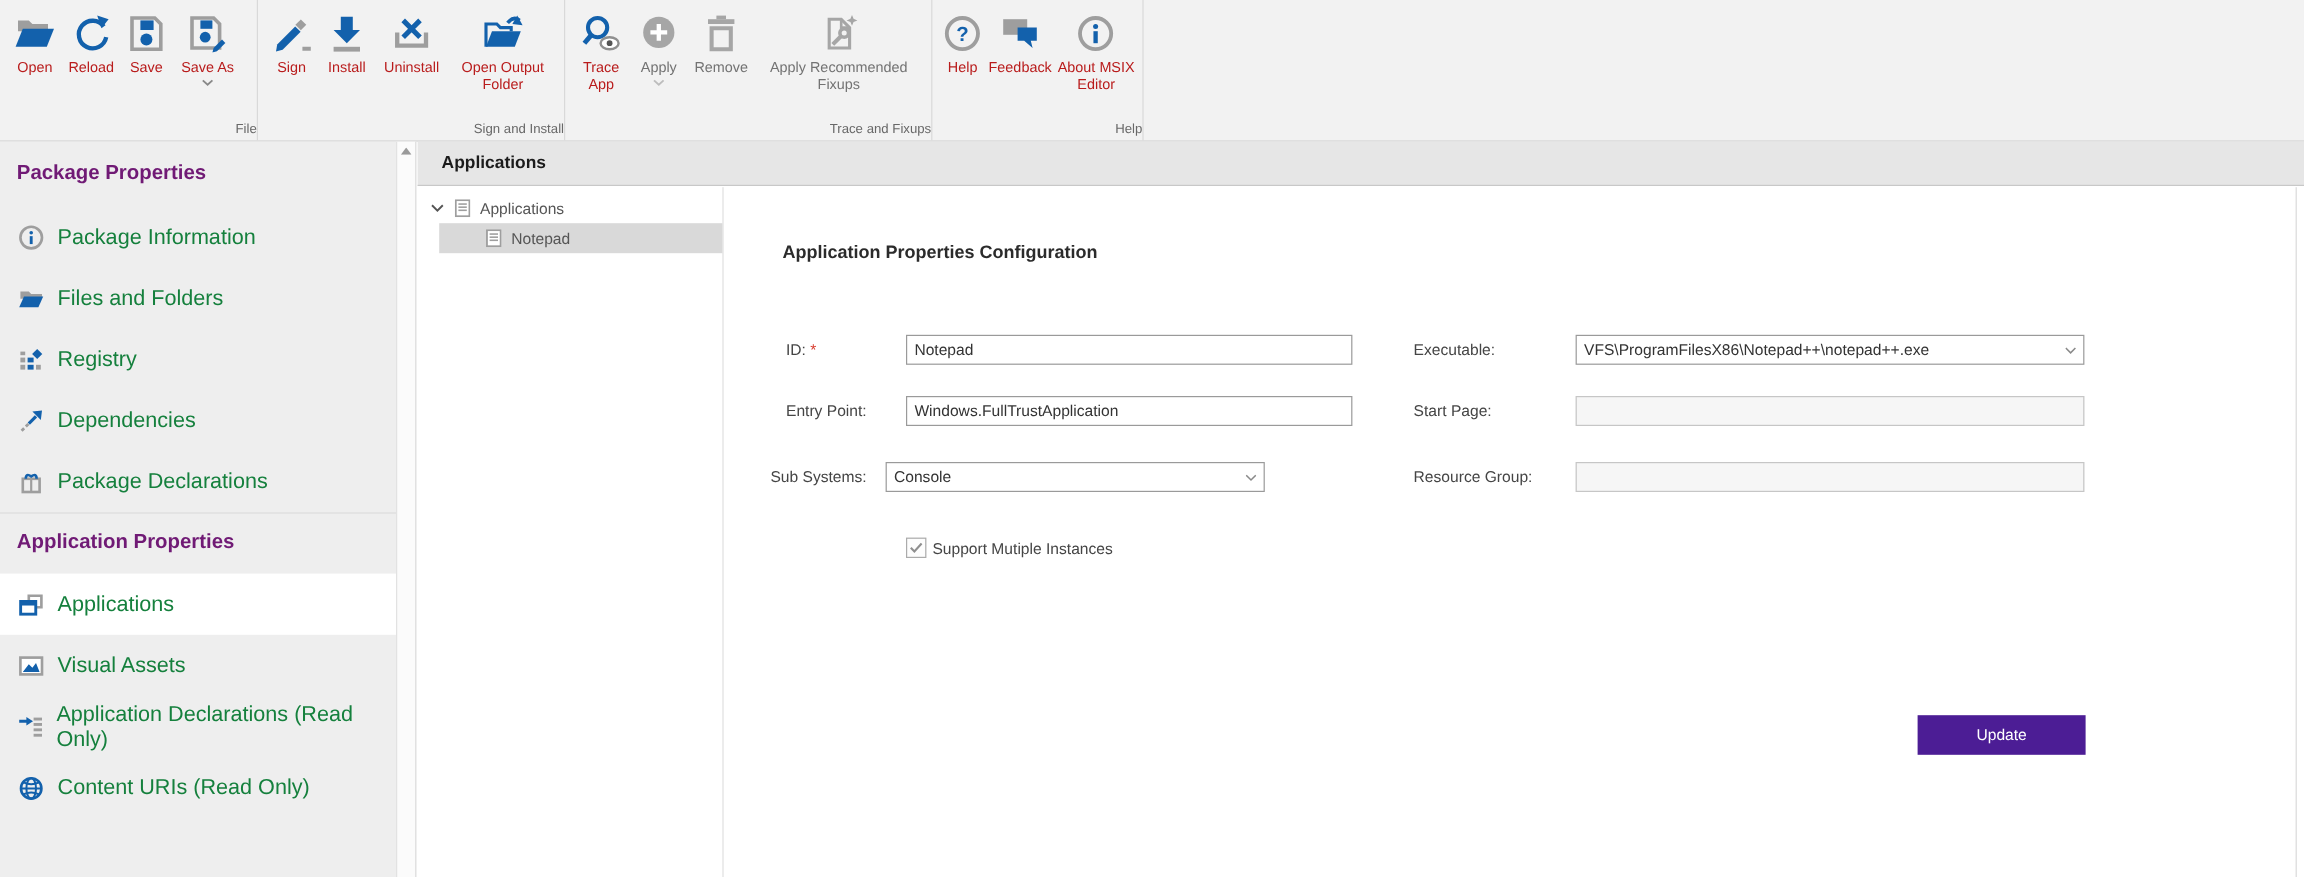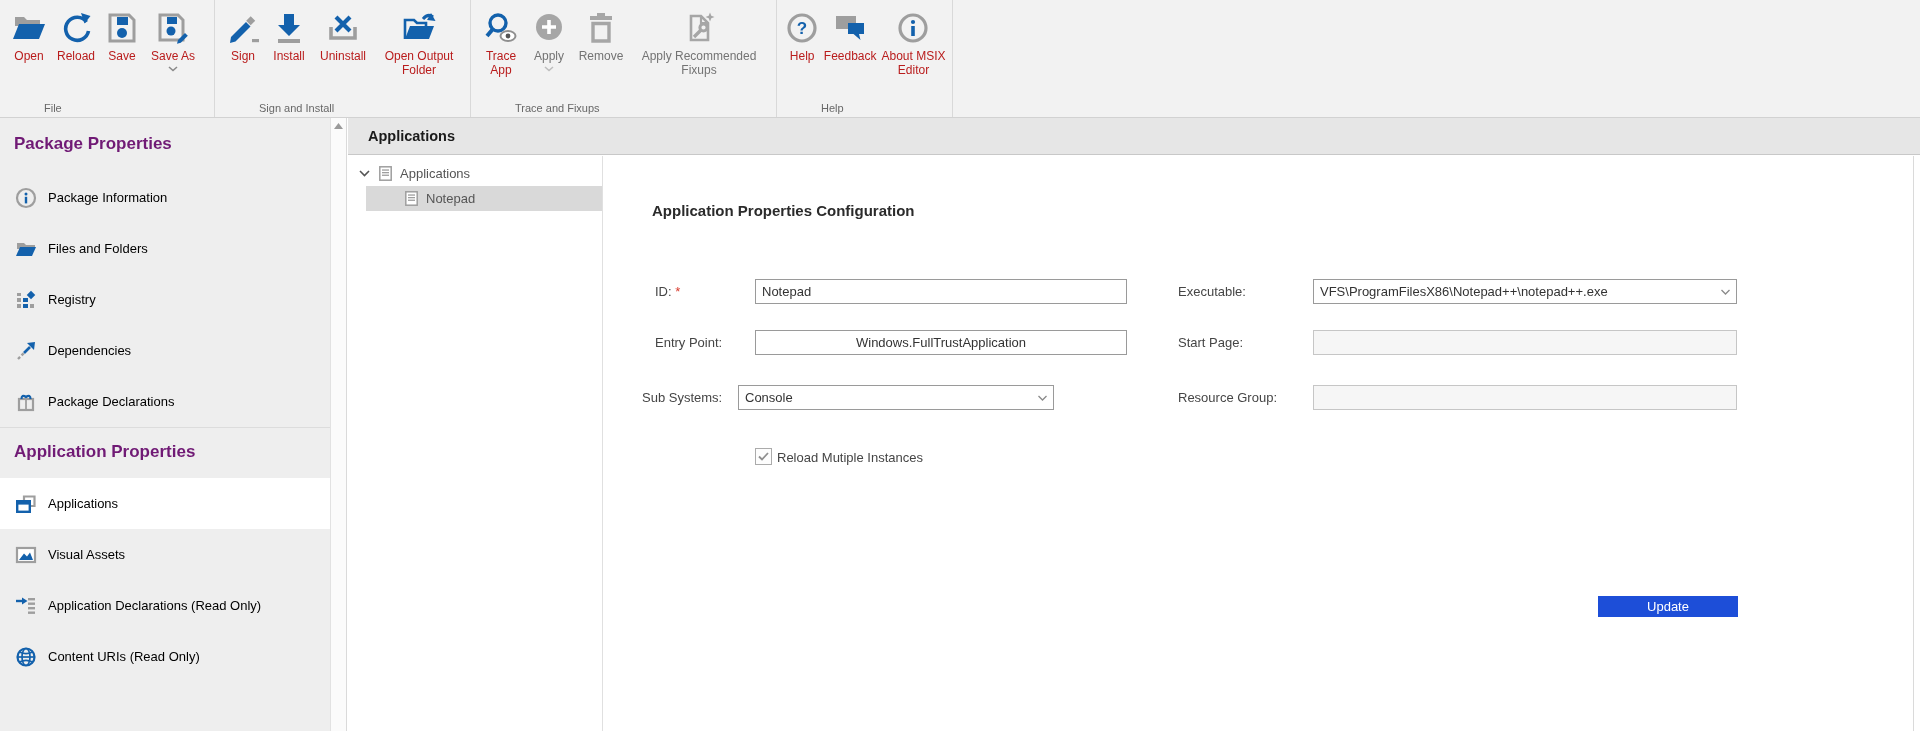--- a/index.html
+++ b/index.html
@@ -4,36 +4,36 @@
 <style>
   * { margin:0; padding:0; box-sizing:border-box; }
   html,body { width:1920px; height:731px; overflow:hidden; background:#fff;
               font-family:"Liberation Sans", sans-serif; }
 
   
   .ribbon { position:absolute; left:0; top:0; width:1920px; height:118px;
             background:#f2f2f2; border-bottom:1px solid #d2d2d2; display:flex; }
   .rgroup { position:relative; height:100%; border-right:1px solid #d9d9d9;
             display:flex; align-items:flex-start; padding:7px 4px 20px 6px; }
-  .rgroup-label { position:absolute; left:0; bottom:3px; width:100%; text-align:left;
-                  font-size:11px; color:#686868;margin-left:44px; }
+  .rgroup-label { position:absolute; left:0; bottom:3px; width:100%; text-align:right;
+                  font-size:11px; color:#686868; }
   .rbtn { display:flex; flex-direction:column; align-items:center; padding-top:2px; cursor:default; }
   .ricon { width:36px; height:38px; display:flex; align-items:center; justify-content:center; }
   .rlabel { font-size:12px; line-height:14px; color:#b91c1c; text-align:center; margin-top:2px; }
   .rbtn.disabled .rlabel { color:#737373; }
   .chev { margin-top:3px; line-height:0; }
 
   
   .sidebar { position:absolute; left:0; top:118px; width:330px; bottom:0; background:#eeeeee; }
   .side-header { height:54px; padding:16px 0 0 14px; font-size:17px; font-weight:bold; color:#701a75; }
   .side-header.second { height:50px; padding-top:14px; }
   .side-item { height:51px; display:flex; align-items:center; padding-left:14px; cursor:default; }
   .side-item.selected { background:#ffffff; }
   .side-icon { width:24px; height:24px; margin-right:10px; display:flex; align-items:center; justify-content:center; }
-  .side-label { font-size:13px; color:#000000; }
+  .side-label { font-size:18px; color:#15803d; }
   .side-divider { height:1px; background:#dcdcdc; }
 
   .side-scrollbar { position:absolute; left:330px; top:118px; width:17px; bottom:0;
                     background:#fbfbfb; border-left:1px solid #e2e2e2; border-right:1px solid #dadada; }
   .scroll-arrow { position:absolute; top:5px; left:0; width:100%; display:flex; justify-content:center; }
 
   
   .panel-header { position:absolute; left:348px; top:118px; right:0; height:37px;
                   background:#e6e6e6; border-bottom:1px solid #c8c8c8; display:flex; align-items:center; }
   .panel-title { margin-left:20px; font-size:14.5px; font-weight:bold; color:#1b1b1b; }
@@ -55,21 +55,21 @@
   .f-label { position:absolute; font-size:13px; color:#454545; line-height:25px; }
   .req { color:#d83b2d; }
   .f-input { position:absolute; height:25px; border:1px solid #9a9a9a; background:#fff;
              font-family:"Liberation Sans", sans-serif; font-size:13px; color:#333; padding:0 6px; }
   .f-input:disabled, .f-input.off { background:#f6f6f6; border:1px solid #c6c6c6; }
   .combo { display:flex; align-items:center; justify-content:space-between; }
   .combo-val { font-size:13px; color:#333; }
   .cb-box { position:absolute; width:17px; height:17px; background:#fdfdfd; border:1px solid #ababab;
             display:flex; align-items:center; justify-content:center; }
   .cb-label { position:absolute; font-size:13px; color:#454545; }
-  .update-btn { position:absolute; width:140px; height:21px; background:#1d4ed8; color:#fff;
+  .update-btn { position:absolute; width:140px; height:33px; background:#4c1d95; color:#fff;
                 border:none; font-family:"Liberation Sans", sans-serif; font-size:13px; cursor:pointer; }
 </style>
 </head>
 <body>
 
 <div class="ribbon">
 
   <div class="rgroup" style="width:215px">
     <div class="rbtn" style="width:46px">
       <span class="ricon">
@@ -410,37 +410,37 @@
   <div class="f-input combo" style="left:709px; top:123px; width:424px">
     <span class="combo-val">VFS\ProgramFilesX86\Notepad++\notepad++.exe</span>
     <span style="line-height:0">
       <svg width="9" height="6" viewBox="0 0 9 6">
           <path d="M0.5 1 l4 4 4-4" fill="none" stroke="#8a8a8a" stroke-width="1.3"></path>
         </svg>
     </span>
   </div>
 
   <div class="f-label" style="left:51px; top:174px">Entry Point:</div>
-  <input class="f-input" style="left: 151px; top: 174px; width: 372px; text-align: center;" value="Windows.FullTrustApplication">
+  <input class="f-input" style="left: 151px; top: 174px; width: 372px;" value="Windows.FullTrustApplication">
   <div class="f-label" style="left:574px; top:174px">Start Page:</div>
   <input class="f-input off" disabled="" style="left: 709px; top: 174px; width: 424px;" value="">
 
   <div class="f-label" style="left:38px; top:229px">Sub Systems:</div>
   <div class="f-input combo" style="left:134px; top:229px; width:316px">
     <span class="combo-val">Console</span>
     <span style="line-height:0">
       <svg width="9" height="6" viewBox="0 0 9 6">
           <path d="M0.5 1 l4 4 4-4" fill="none" stroke="#8a8a8a" stroke-width="1.3"></path>
         </svg>
     </span>
   </div>
   <div class="f-label" style="left:574px; top:229px">Resource Group:</div>
   <input class="f-input off" disabled="" style="left: 709px; top: 229px; width: 424px;" value="">
 
   <div class="cb-box" style="left:151px; top:292px">
     <svg width="11" height="9" viewBox="0 0 11 9">
         <path d="M1 4.5 l3 3 L10 1" fill="none" stroke="#8f8f8f" stroke-width="1.8"></path>
       </svg>
   </div>
-  <div class="cb-label" style="left:173px; top:294px">Reload Mutiple Instances</div>
+  <div class="cb-label" style="left:173px; top:294px">Support Mutiple Instances</div>
 
   <button class="update-btn" style="left:994px; top:440px">Update</button>
 </div>
 
 </body></html>

